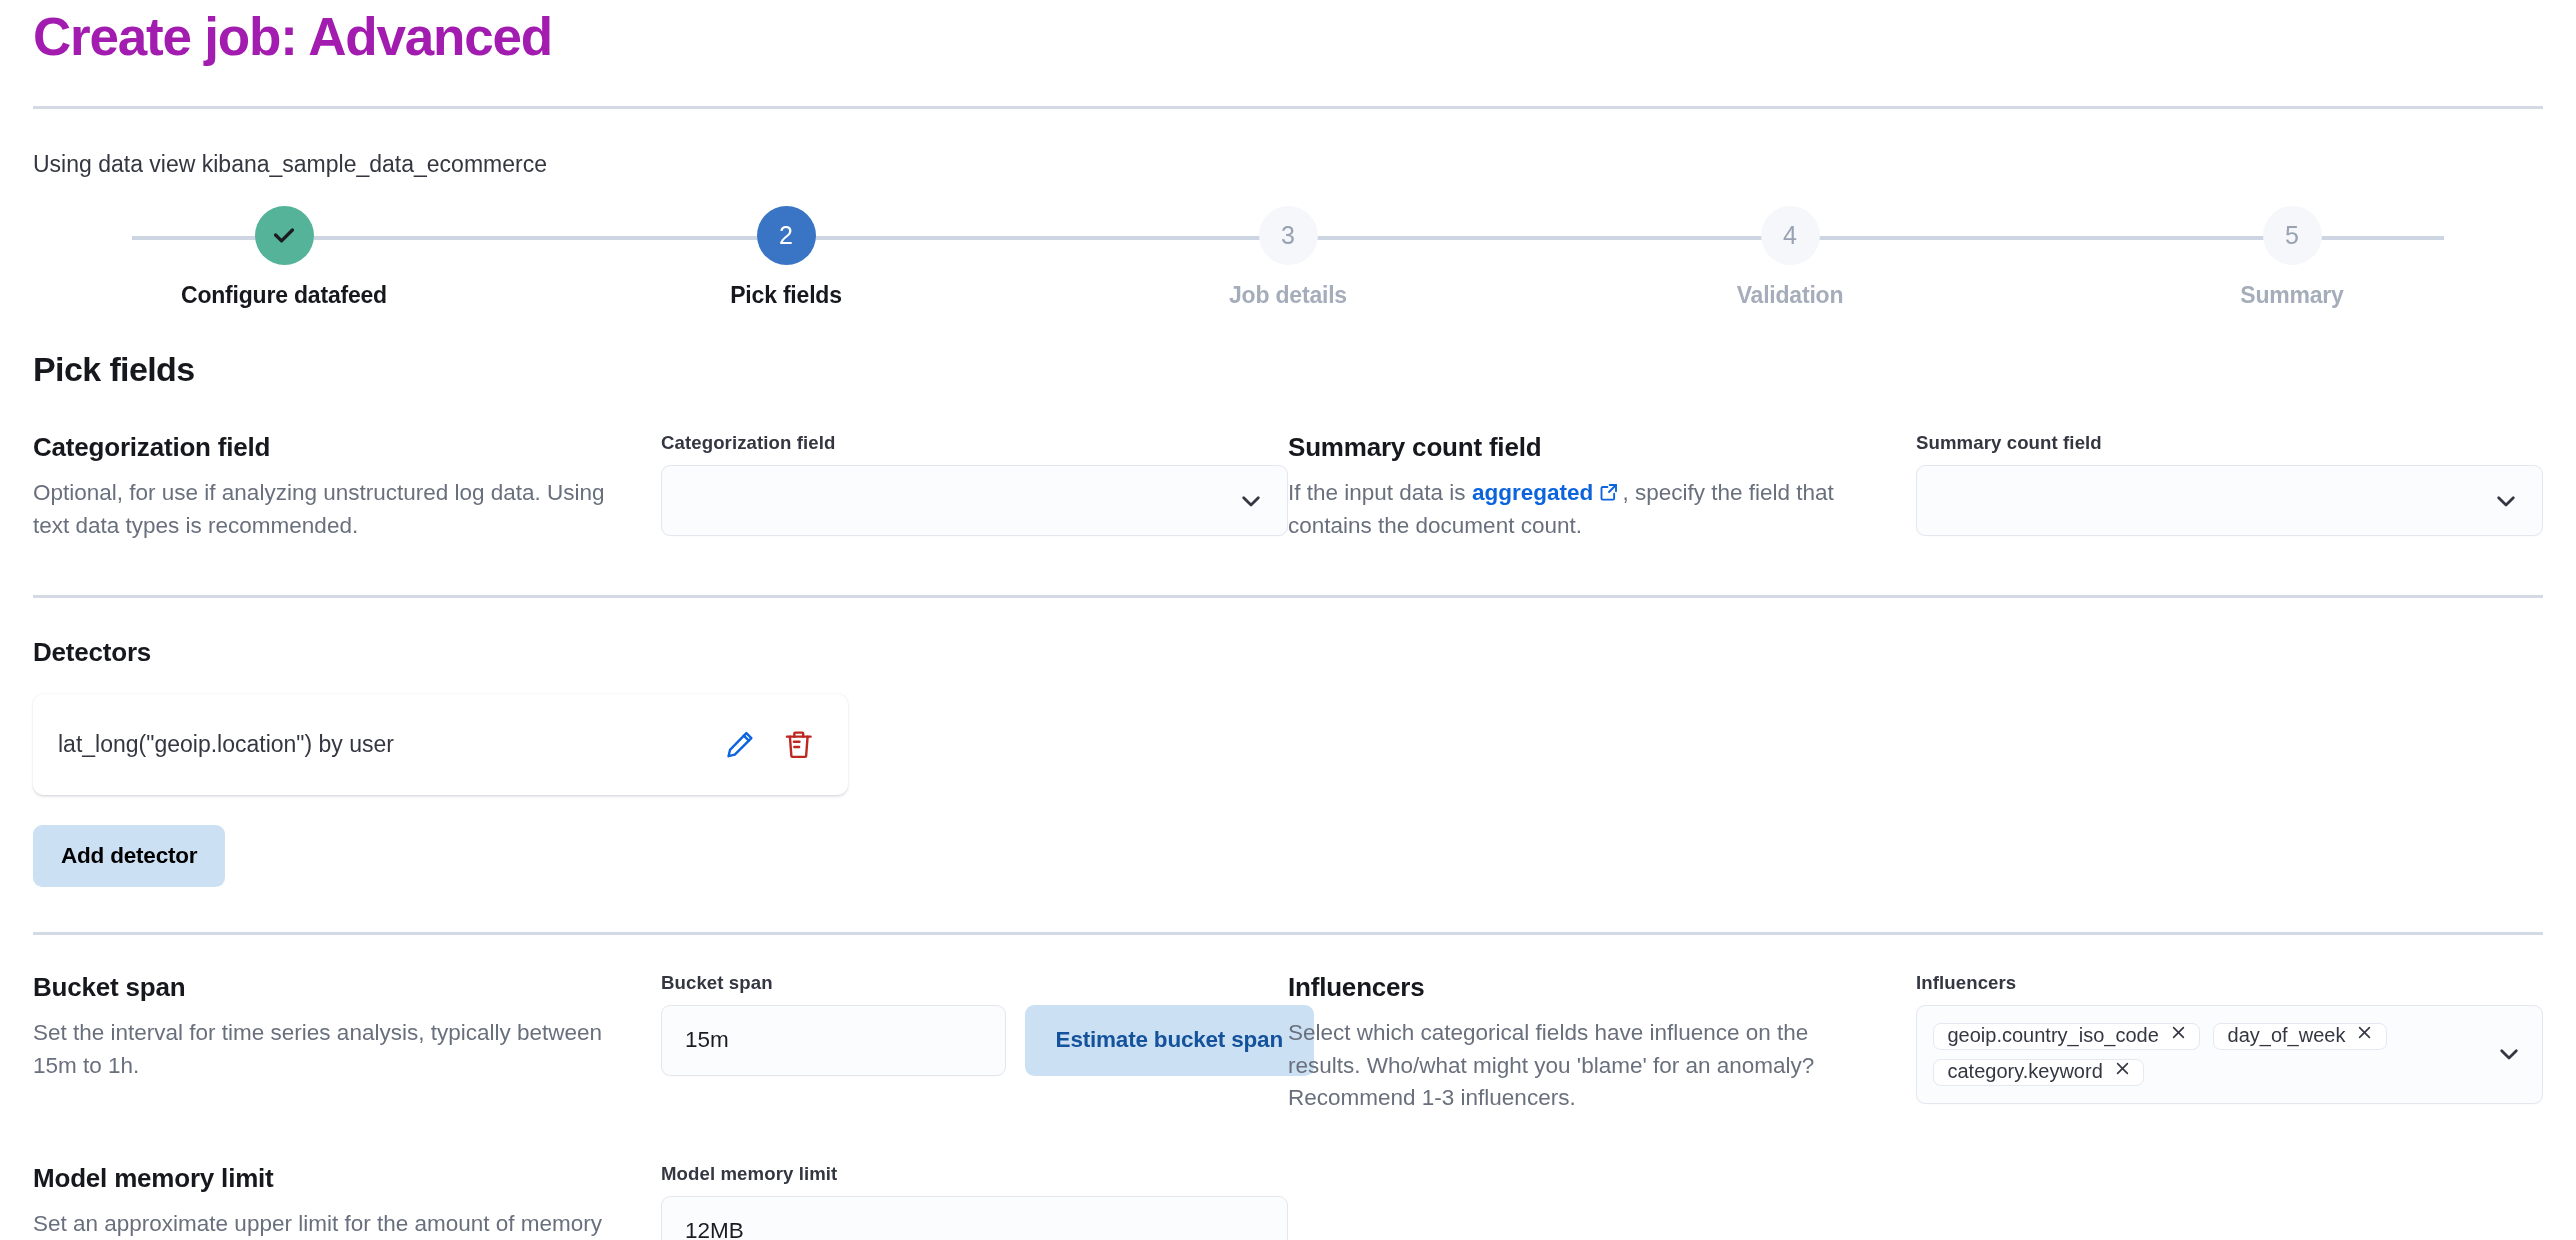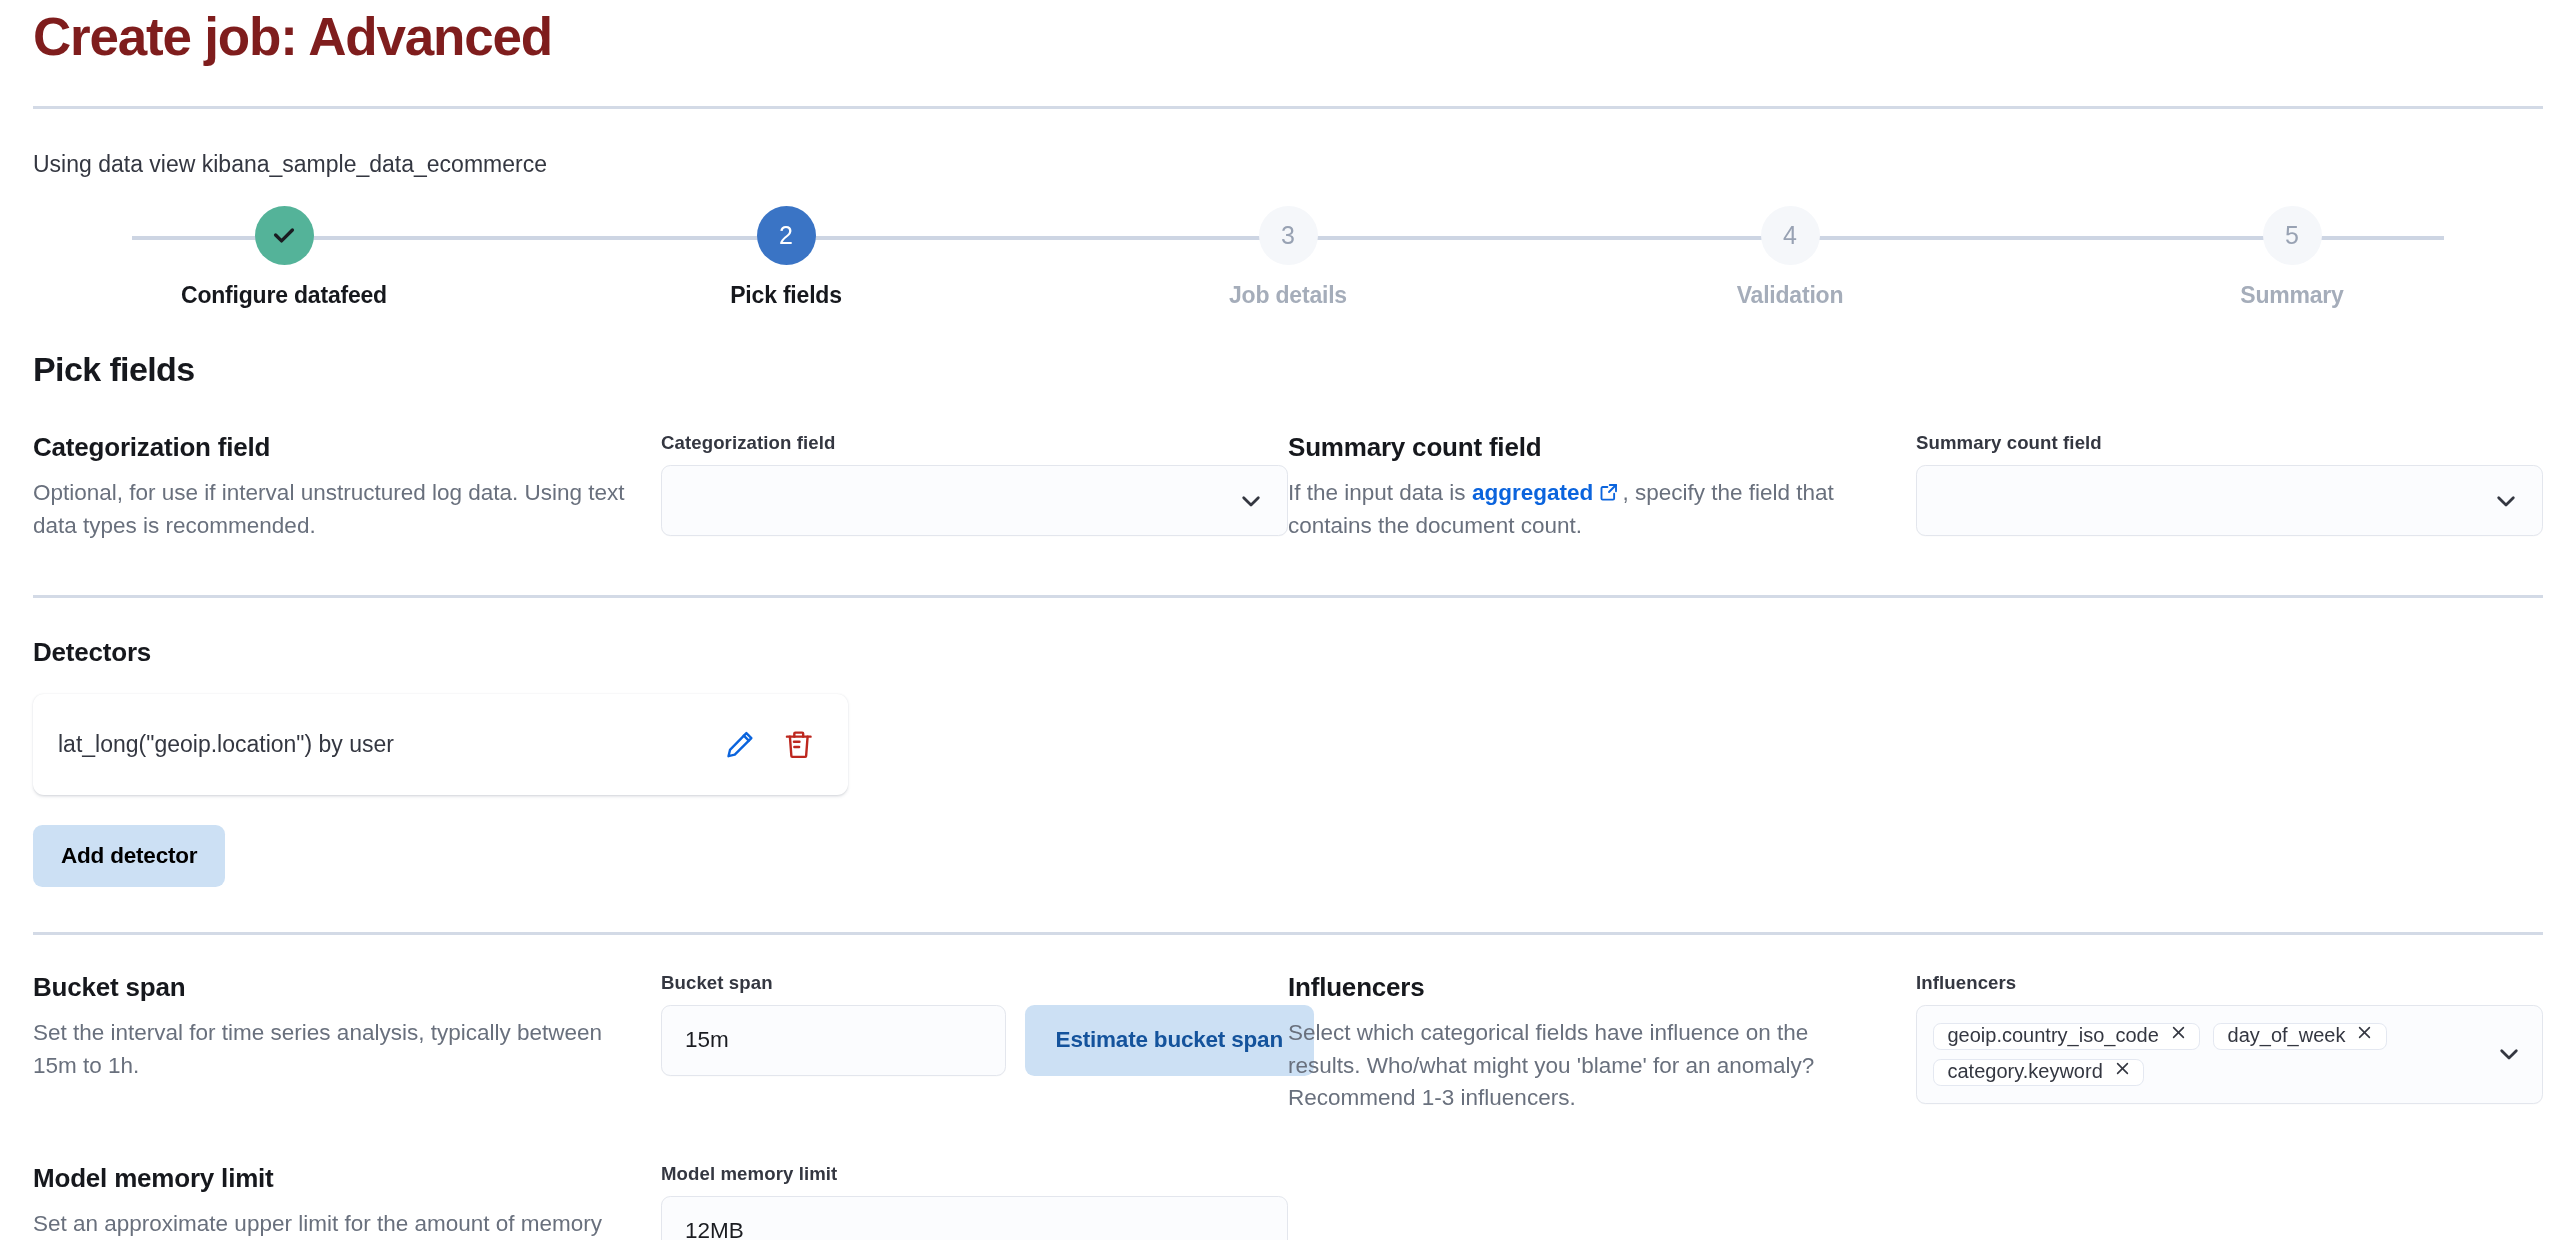--- a/index.html
+++ b/index.html
@@ -21,21 +21,21 @@
     padding: 0;
     position: relative;
     overflow: hidden;
   }
 
   
   .page-title {
     font-size: 53px;
     font-weight: 700;
     letter-spacing: -1.2px;
-    color: #7f1d1d;
+    color: #a21caf;
     margin: 0;
     padding: 6.2px 0 0 33px;
     line-height: 1.18;
   }
   .hr-main {
     height: 3.1px;
     background: #d3dae6;
     margin: 37px 33px 0 33px;
     border: 0;
   }
@@ -349,21 +349,21 @@
   </div>
 
   <h2 class="section-heading">Pick fields</h2>
 
   <div class="form-area" style="margin-top:43px;">
     <div class="row">
 
       <div class="col">
         <div class="desc">
           <div class="desc-title">Categorization field</div>
-          <p class="desc-text">Optional, for use if interval unstructured log data. Using text data types is recommended.</p>
+          <p class="desc-text">Optional, for use if analyzing unstructured log data. Using text data types is recommended.</p>
         </div>
         <div class="ctrl">
           <label class="field-label">Categorization field</label>
           <div class="select-box">
             <span></span>
             <span class="chev">
               <svg viewBox="0 0 16 16" fill="none" stroke="#343741" stroke-width="1.7" stroke-linecap="round" stroke-linejoin="round">
                   <path d="M3.5 6 L8 10.5 L12.5 6"></path>
                 </svg>
             </span>

